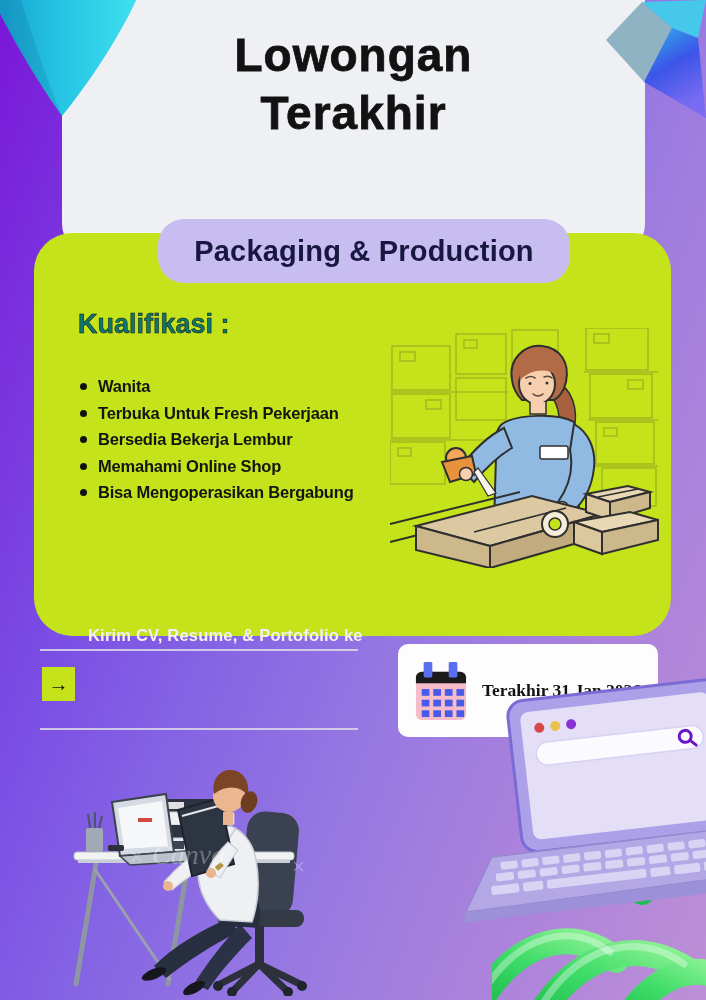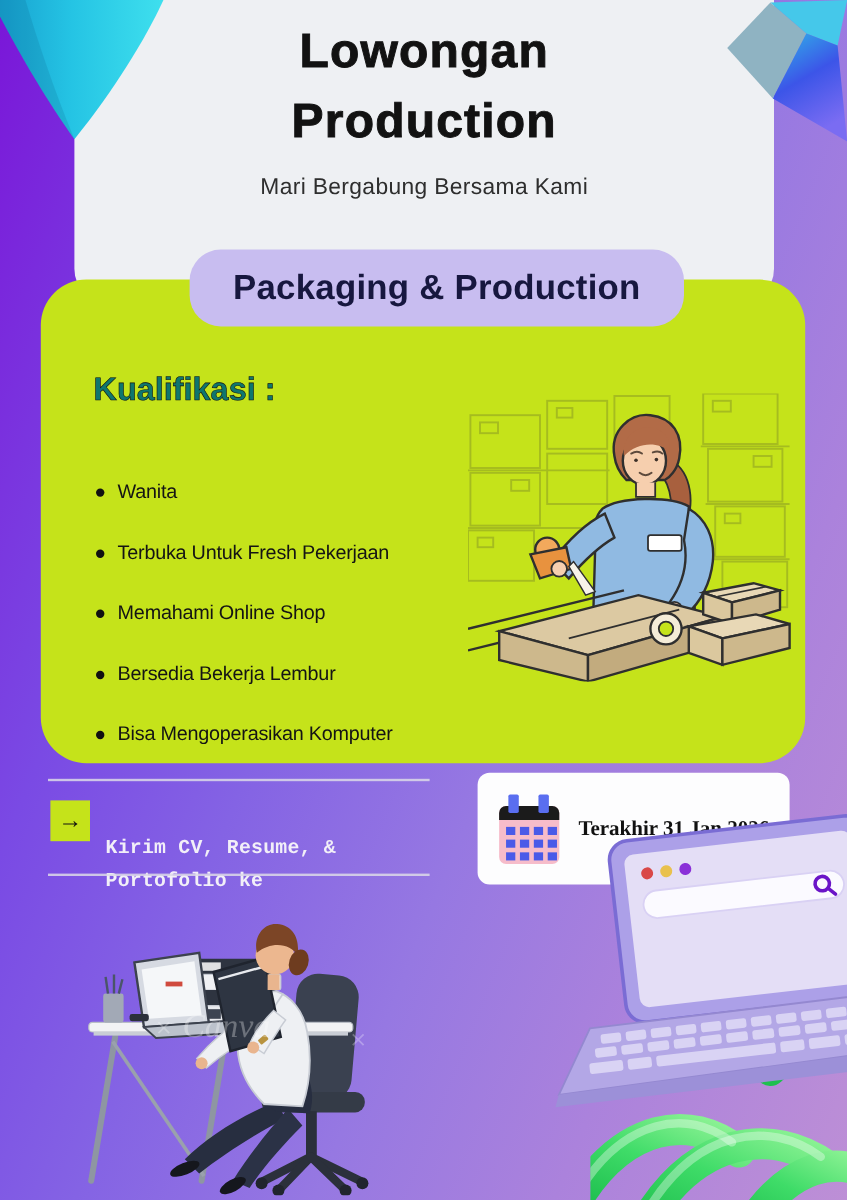--- a/index.html
+++ b/index.html
@@ -5,77 +5,76 @@
   html,body{margin:0;padding:0;}
   body{
     width:706px;height:1000px;position:relative;overflow:hidden;
     font-family:"Liberation Sans",sans-serif;
     background:linear-gradient(112deg,#7a16d8 0%,#7a4ae4 26%,#8463e4 42%,#9678e2 60%,#ab82dc 78%,#bd8fd6 100%);
   }
   .abs{position:absolute;}
   
   .header-card{left:62px;top:0;width:583px;height:254px;background:#eef0f3;
     border-radius:0 0 30px 30px;z-index:1;text-align:center;}
-  .poster-title{padding-top:14px;font-size:40px;line-height:58px;font-weight:800;
+  .poster-title{padding-top:26px;font-size:46px;line-height:58px;font-weight:800;
     color:#121212;letter-spacing:1px;-webkit-text-stroke:0.8px #121212;}
   .poster-subtitle{margin-top:16px;font-size:19px;font-weight:500;color:#2e2e2e;letter-spacing:0.3px;}
   
-  .role-badge{left:158px;top:208px;width:412px;height:64px;background:#c8bdf0;border-radius:26px;
+  .role-badge{left:158px;top:219px;width:412px;height:64px;background:#c8bdf0;border-radius:26px;
     z-index:3;display:flex;align-items:center;justify-content:center;
     font-size:29px;font-weight:800;color:#17173f;letter-spacing:0.2px;}
   
   .green-panel{left:34px;top:233px;width:637px;height:403px;background:#c5e31a;border-radius:38px;z-index:2;}
   .qual-heading{position:absolute;left:44px;top:76px;font-size:27px;font-weight:800;color:#0f766e;
     -webkit-text-stroke:0.5px #101010;}
   .qual-list{position:absolute;left:44px;top:140px;width:334px;margin:0;padding:0;list-style:none;}
-  .qual-list li{position:relative;padding-left:20px;font-size:16.5px;font-weight:400;
-    color:#141414;line-height:26.5px;letter-spacing:-0.2px;margin-top:24px;}
+  .qual-list li{position:relative;padding-left:20px;font-size:16.5px;font-weight:700;
+    color:#141414;line-height:26.5px;letter-spacing:-0.2px;}
   .qual-list li::before{content:"";position:absolute;left:2px;top:10px;width:7px;height:7px;
     border-radius:50%;background:#111;}
   .warehouse-illustration{position:absolute;left:356px;top:95px;width:278px;height:240px;}
   
   .divider{left:40px;width:318px;height:2px;background:#dcd9e8;opacity:0.85;z-index:2;}
   .divider-top{top:649px;}
   .divider-bottom{top:728px;}
   .contact-arrow-box{left:42px;top:667px;width:33px;height:34px;background:#c5e31a;z-index:2;
     display:flex;align-items:center;justify-content:center;font-size:20px;font-weight:700;color:#101010;}
-  .contact-text{left:88px;top:693px;width:290px;z-index:2;color:#f2eff8;font-size:16.5px;
-    font-weight:700;line-height:27px;letter-spacing:0.2px;font-family:Liberation Mono, monospace;}
+  .contact-text{left:88px;top:622px;width:290px;z-index:2;color:#f2eff8;font-size:16.5px;
+    font-weight:700;line-height:27px;letter-spacing:0.2px;}
   
   .deadline-card{left:398px;top:644px;width:260px;height:93px;background:#fdfdfe;border-radius:10px;
     z-index:2;display:flex;align-items:center;padding-left:16px;box-sizing:border-box;gap:14px;}
   .deadline-label{font-family:"Liberation Serif",serif;font-weight:700;font-size:17.5px;color:#111;}
   
   .cone-decoration{left:0;top:0;width:142px;height:128px;z-index:4;}
   .poly-decoration{left:592px;top:0;width:114px;height:132px;z-index:4;}
   .laptop-illustration{left:426px;top:692px;width:320px;height:220px;z-index:4;transform:rotate(-6.5deg);}
   .desk-illustration{left:68px;top:736px;width:300px;height:260px;z-index:3;}
   .spiral-decoration{left:492px;top:848px;width:230px;height:160px;z-index:3;}
 </style>
 </head>
 <body>
 
 <div class="abs header-card">
   <div class="poster-title">
     <div>Lowongan</div>
-    <div>Production</div>
+    <div>Terakhir</div>
   </div>
-  <div class="poster-subtitle">Mari Bergabung Bersama Kami</div>
 </div>
 
 <div class="abs role-badge">Packaging &amp; Production</div>
 
 <div class="abs green-panel">
   <div class="qual-heading">Kualifikasi :</div>
   <ul class="qual-list">
     <li>Wanita</li>
     <li>Terbuka Untuk Fresh Pekerjaan</li>
+    <li>Bersedia Bekerja Lembur</li>
     <li>Memahami Online Shop</li>
-    <li>Bersedia Bekerja Lembur</li>
-    <li>Bisa Mengoperasikan Komputer</li>
+    <li>Bisa Mengoperasikan Bergabung</li>
   </ul>
 
   <svg class="warehouse-illustration" viewBox="0 0 278 240">
     <g stroke="#a4ba20" fill="none" stroke-width="1.6" opacity="0.95">
       <rect x="2" y="18" width="58" height="44"></rect>
         <rect x="10" y="24" width="15" height="9"></rect>
       <rect x="2" y="66" width="58" height="44"></rect>
         <rect x="36" y="72" width="15" height="9"></rect>
       <rect x="0" y="114" width="55" height="42"></rect>
         <rect x="8" y="120" width="13" height="8"></rect>

